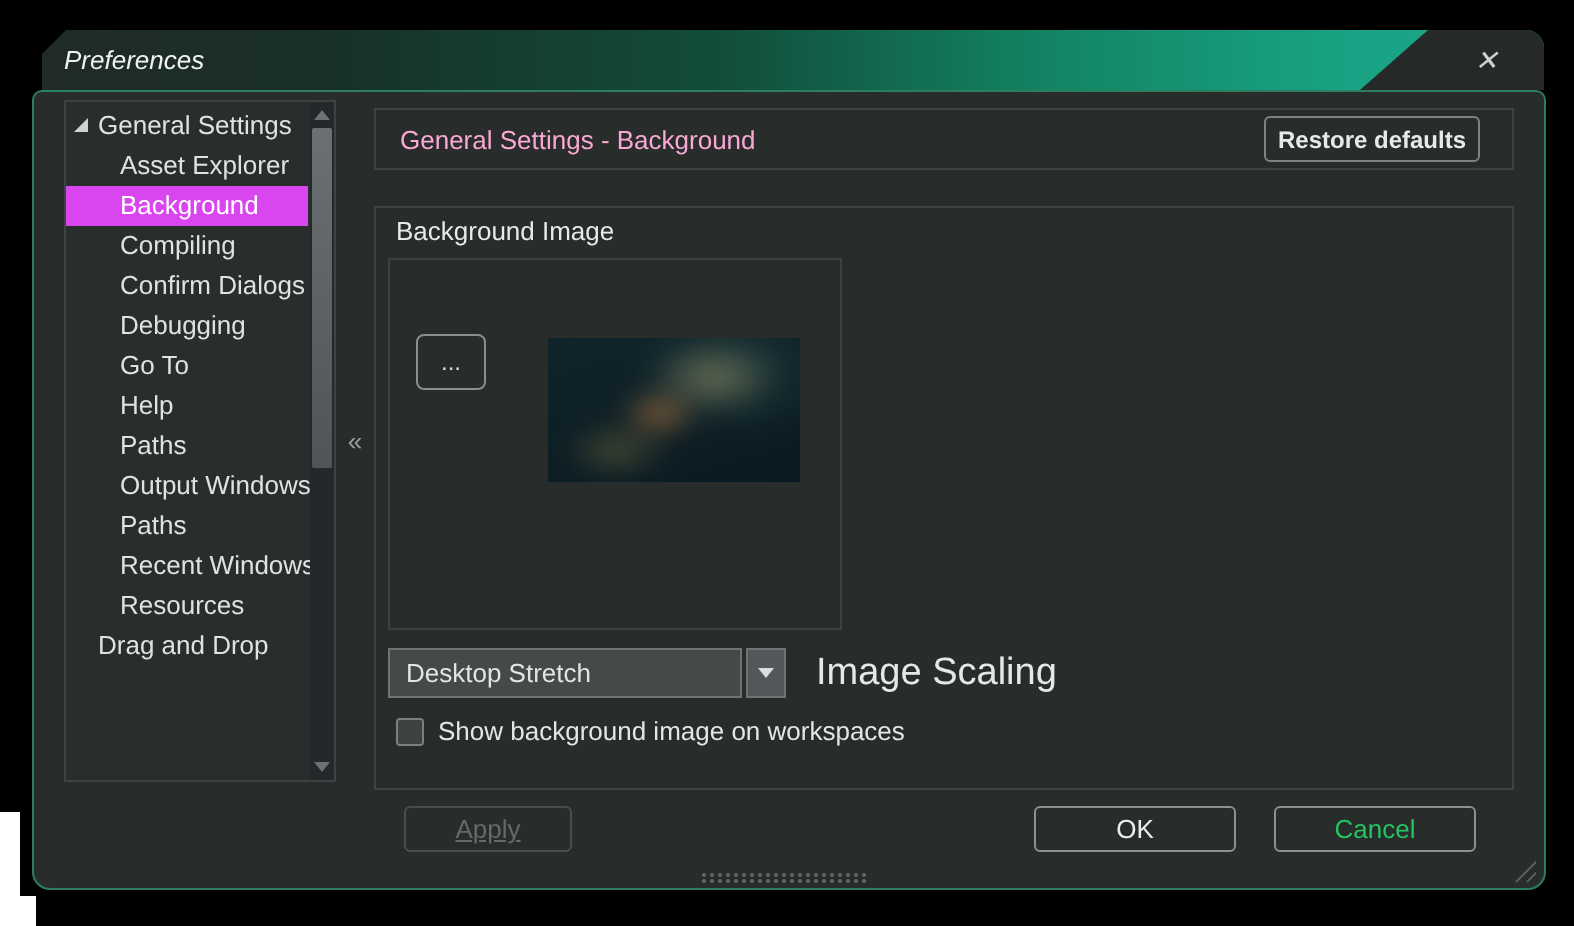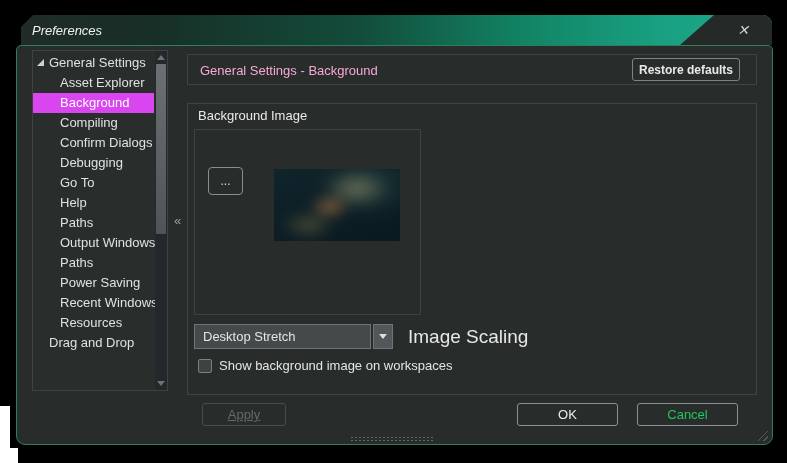--- a/index.html
+++ b/index.html
@@ -137,21 +137,20 @@
           <div class="tree-row lvl1"><span>Asset Explorer</span></div>
           <div class="tree-row lvl1 selected"><span>Background</span></div>
           <div class="tree-row lvl1"><span>Compiling</span></div>
           <div class="tree-row lvl1"><span>Confirm Dialogs</span></div>
           <div class="tree-row lvl1"><span>Debugging</span></div>
           <div class="tree-row lvl1"><span>Go To</span></div>
           <div class="tree-row lvl1"><span>Help</span></div>
           <div class="tree-row lvl1"><span>Paths</span></div>
           <div class="tree-row lvl1"><span>Output Windows</span></div>
           <div class="tree-row lvl1"><span>Paths</span></div>
-          <div class="tree-row lvl1"><span>Power Saving</span></div>
           <div class="tree-row lvl1"><span>Recent Windows</span></div>
           <div class="tree-row lvl1"><span>Resources</span></div>
           <div class="tree-row lvl0"><span>Drag and Drop</span></div>
         </div>
       <div class="scrollbar">
         <div class="sb-btn sb-up">
             <span class="tri-up"></span>
           </div>
         <div class="sb-thumb"></div>
         <div class="sb-btn sb-down">

